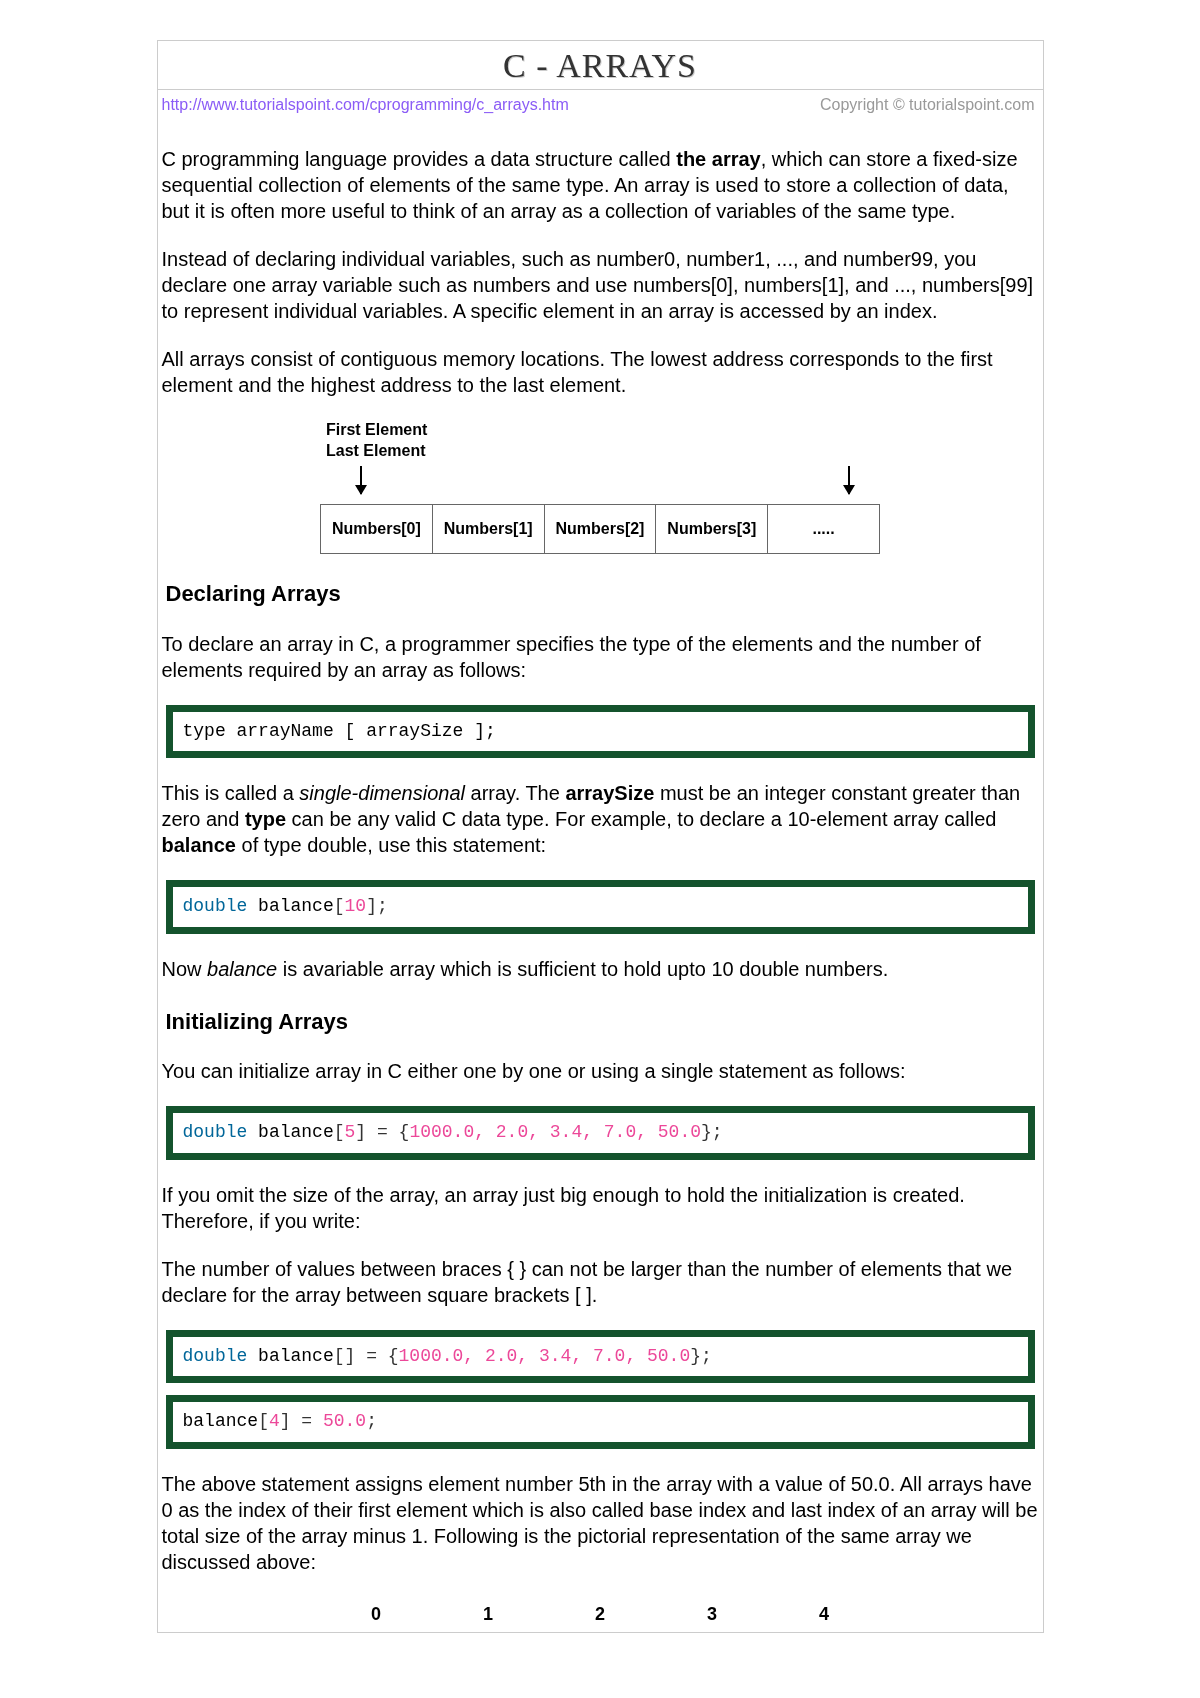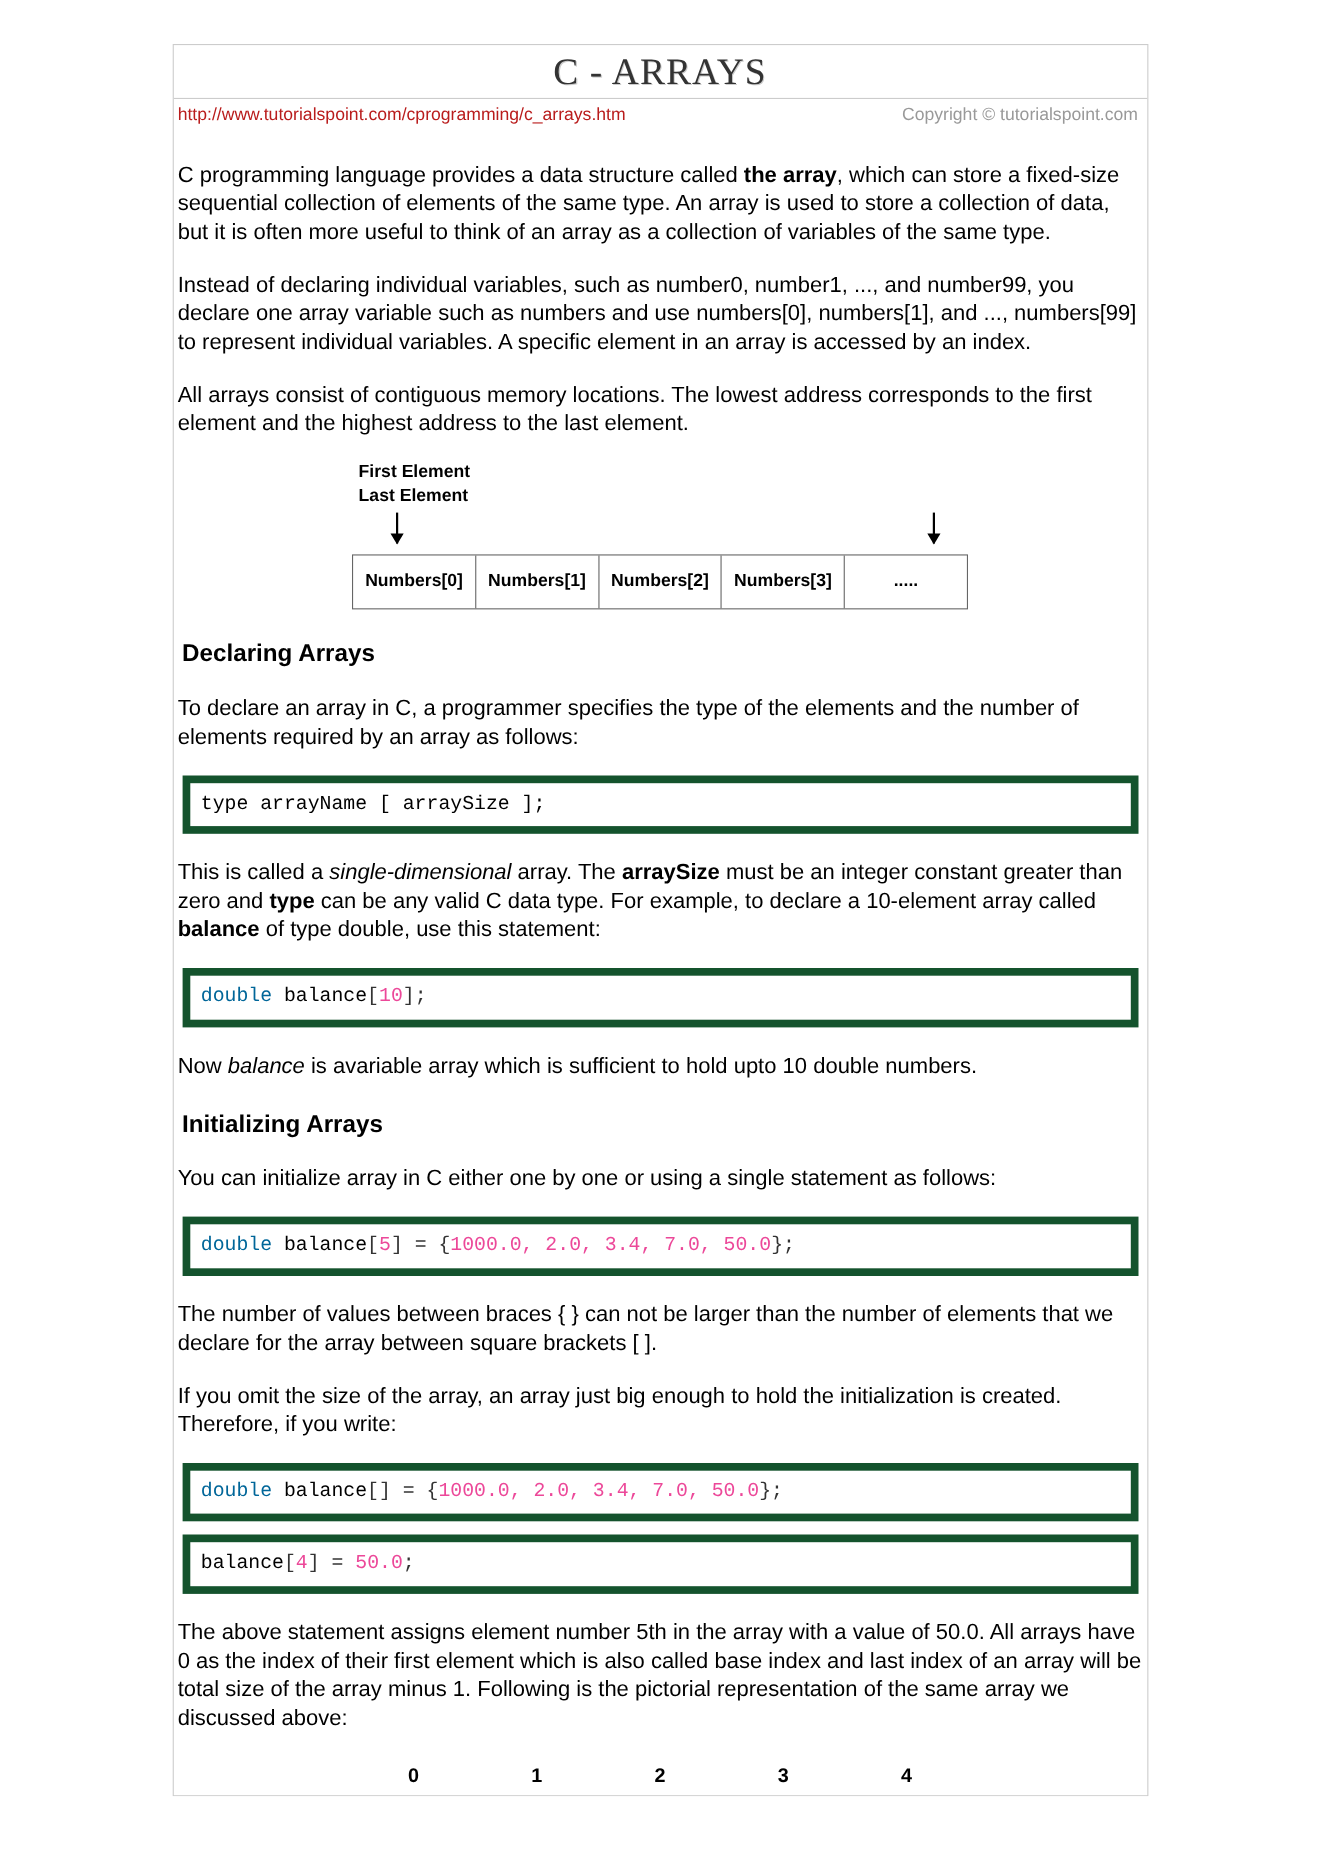--- a/index.html
+++ b/index.html
@@ -35,21 +35,21 @@
     text-shadow: 1px 1px 0 #ccc;
   }
   .meta-row {
     display: flex;
     justify-content: space-between;
     padding: 6px 8px 10px 4px;
     font-size: 16px;
     color: #999;
   }
   .meta-row a {
-    color: #b91c1c;
+    color: #8b5cf6;
     text-decoration: none;
   }
   .body-text {
     padding: 0 4px;
     font-size: 20px;
     line-height: 1.3;
   }
   .body-text p {
     margin: 22px 0;
   }
@@ -194,23 +194,23 @@
       <p>
         <span>Now </span><em>balance</em><span> is avariable array which is sufficient to hold upto 10 double numbers.</span>
       </p>
 
       <h2 class="section">Initializing Arrays</h2>
 
       <p>You can initialize array in C either one by one or using a single statement as follows:</p>
 
       <pre class="code"><span class="kw">double</span><span> balance</span><span class="punc">[</span><span class="num">5</span><span class="punc">] = {</span><span class="num">1000.0, 2.0, 3.4, 7.0, 50.0</span><span class="punc">};</span></pre>
 
+      <p>If you omit the size of the array, an array just big enough to hold the initialization is created. Therefore, if you write:</p>
+
       <p>The number of values between braces { } can not be larger than the number of elements that we declare for the array between square brackets [ ].</p>
-
-      <p>If you omit the size of the array, an array just big enough to hold the initialization is created. Therefore, if you write:</p>
 
       <pre class="code"><span class="kw">double</span><span> balance</span><span class="punc">[] = {</span><span class="num">1000.0, 2.0, 3.4, 7.0, 50.0</span><span class="punc">};</span></pre>
 
 
       <pre class="code"><span>balance</span><span class="punc">[</span><span class="num">4</span><span class="punc">] = </span><span class="num">50.0</span><span class="punc">;</span></pre>
 
       <p>The above statement assigns element number 5th in the array with a value of 50.0. All arrays have 0 as the index of their first element which is also called base index and last index of an array will be total size of the array minus 1. Following is the pictorial representation of the same array we discussed above:</p>
 
       <div class="diagram2">
         <div class="diag2-row">

